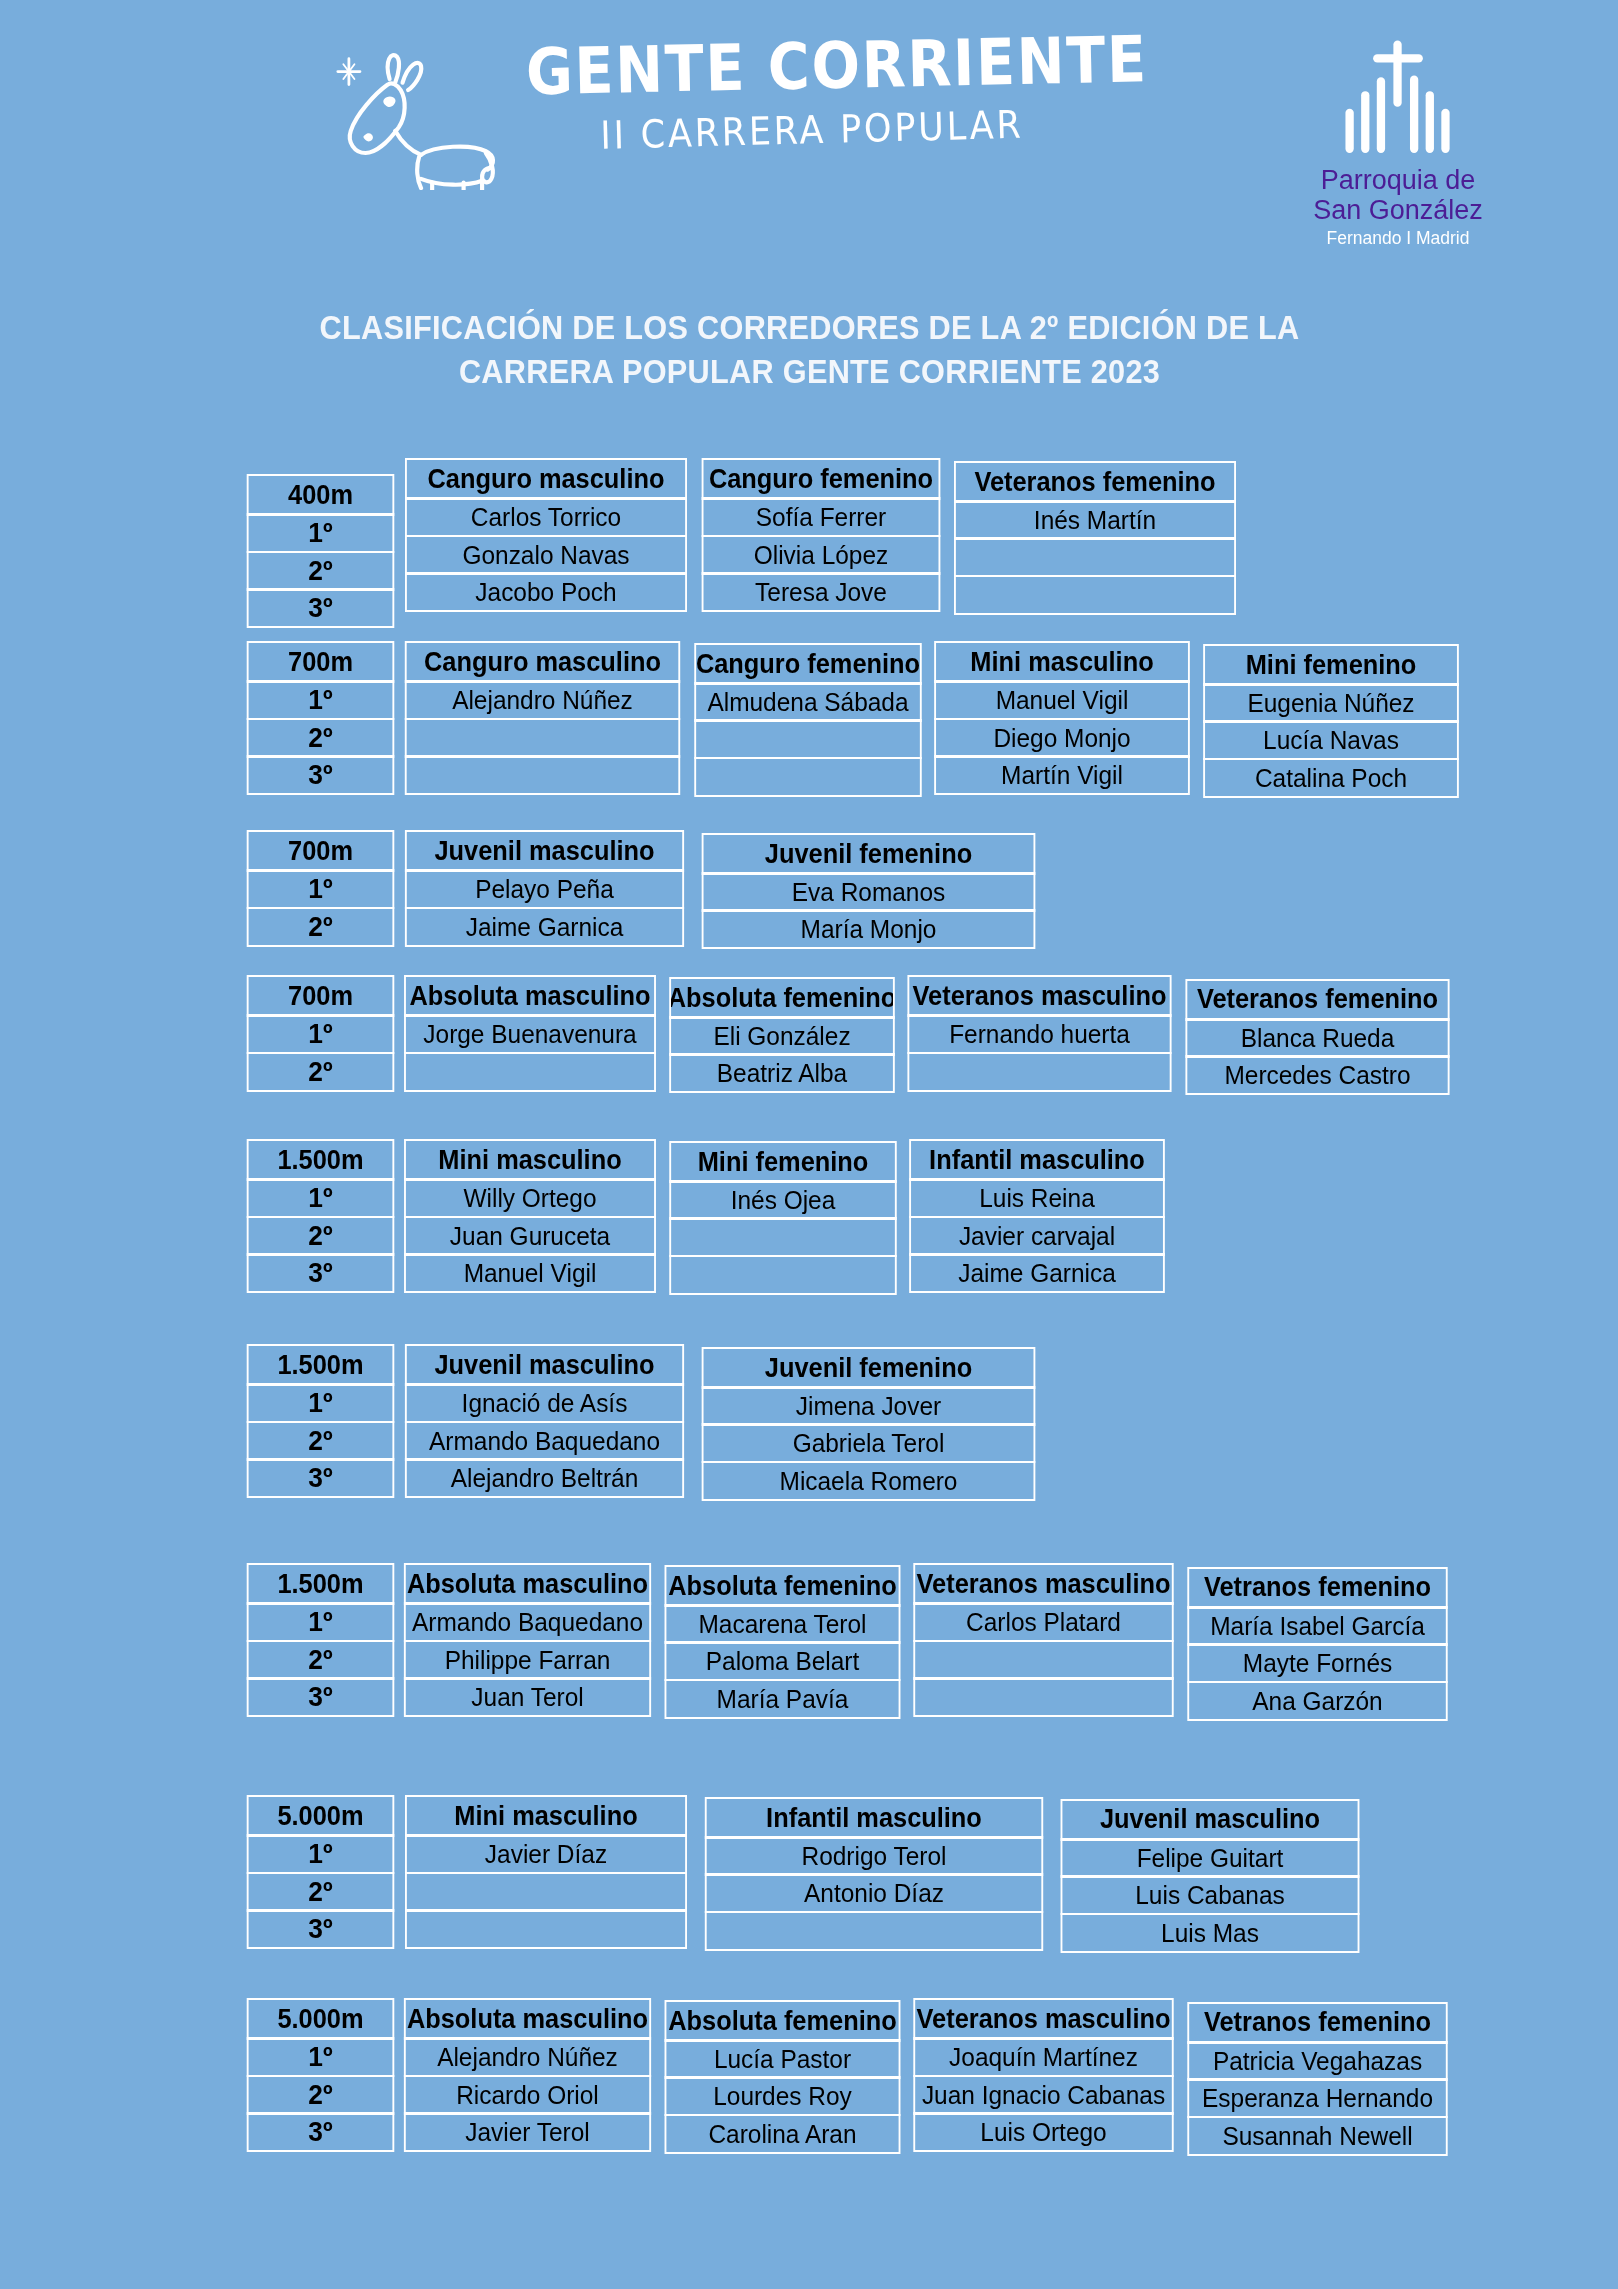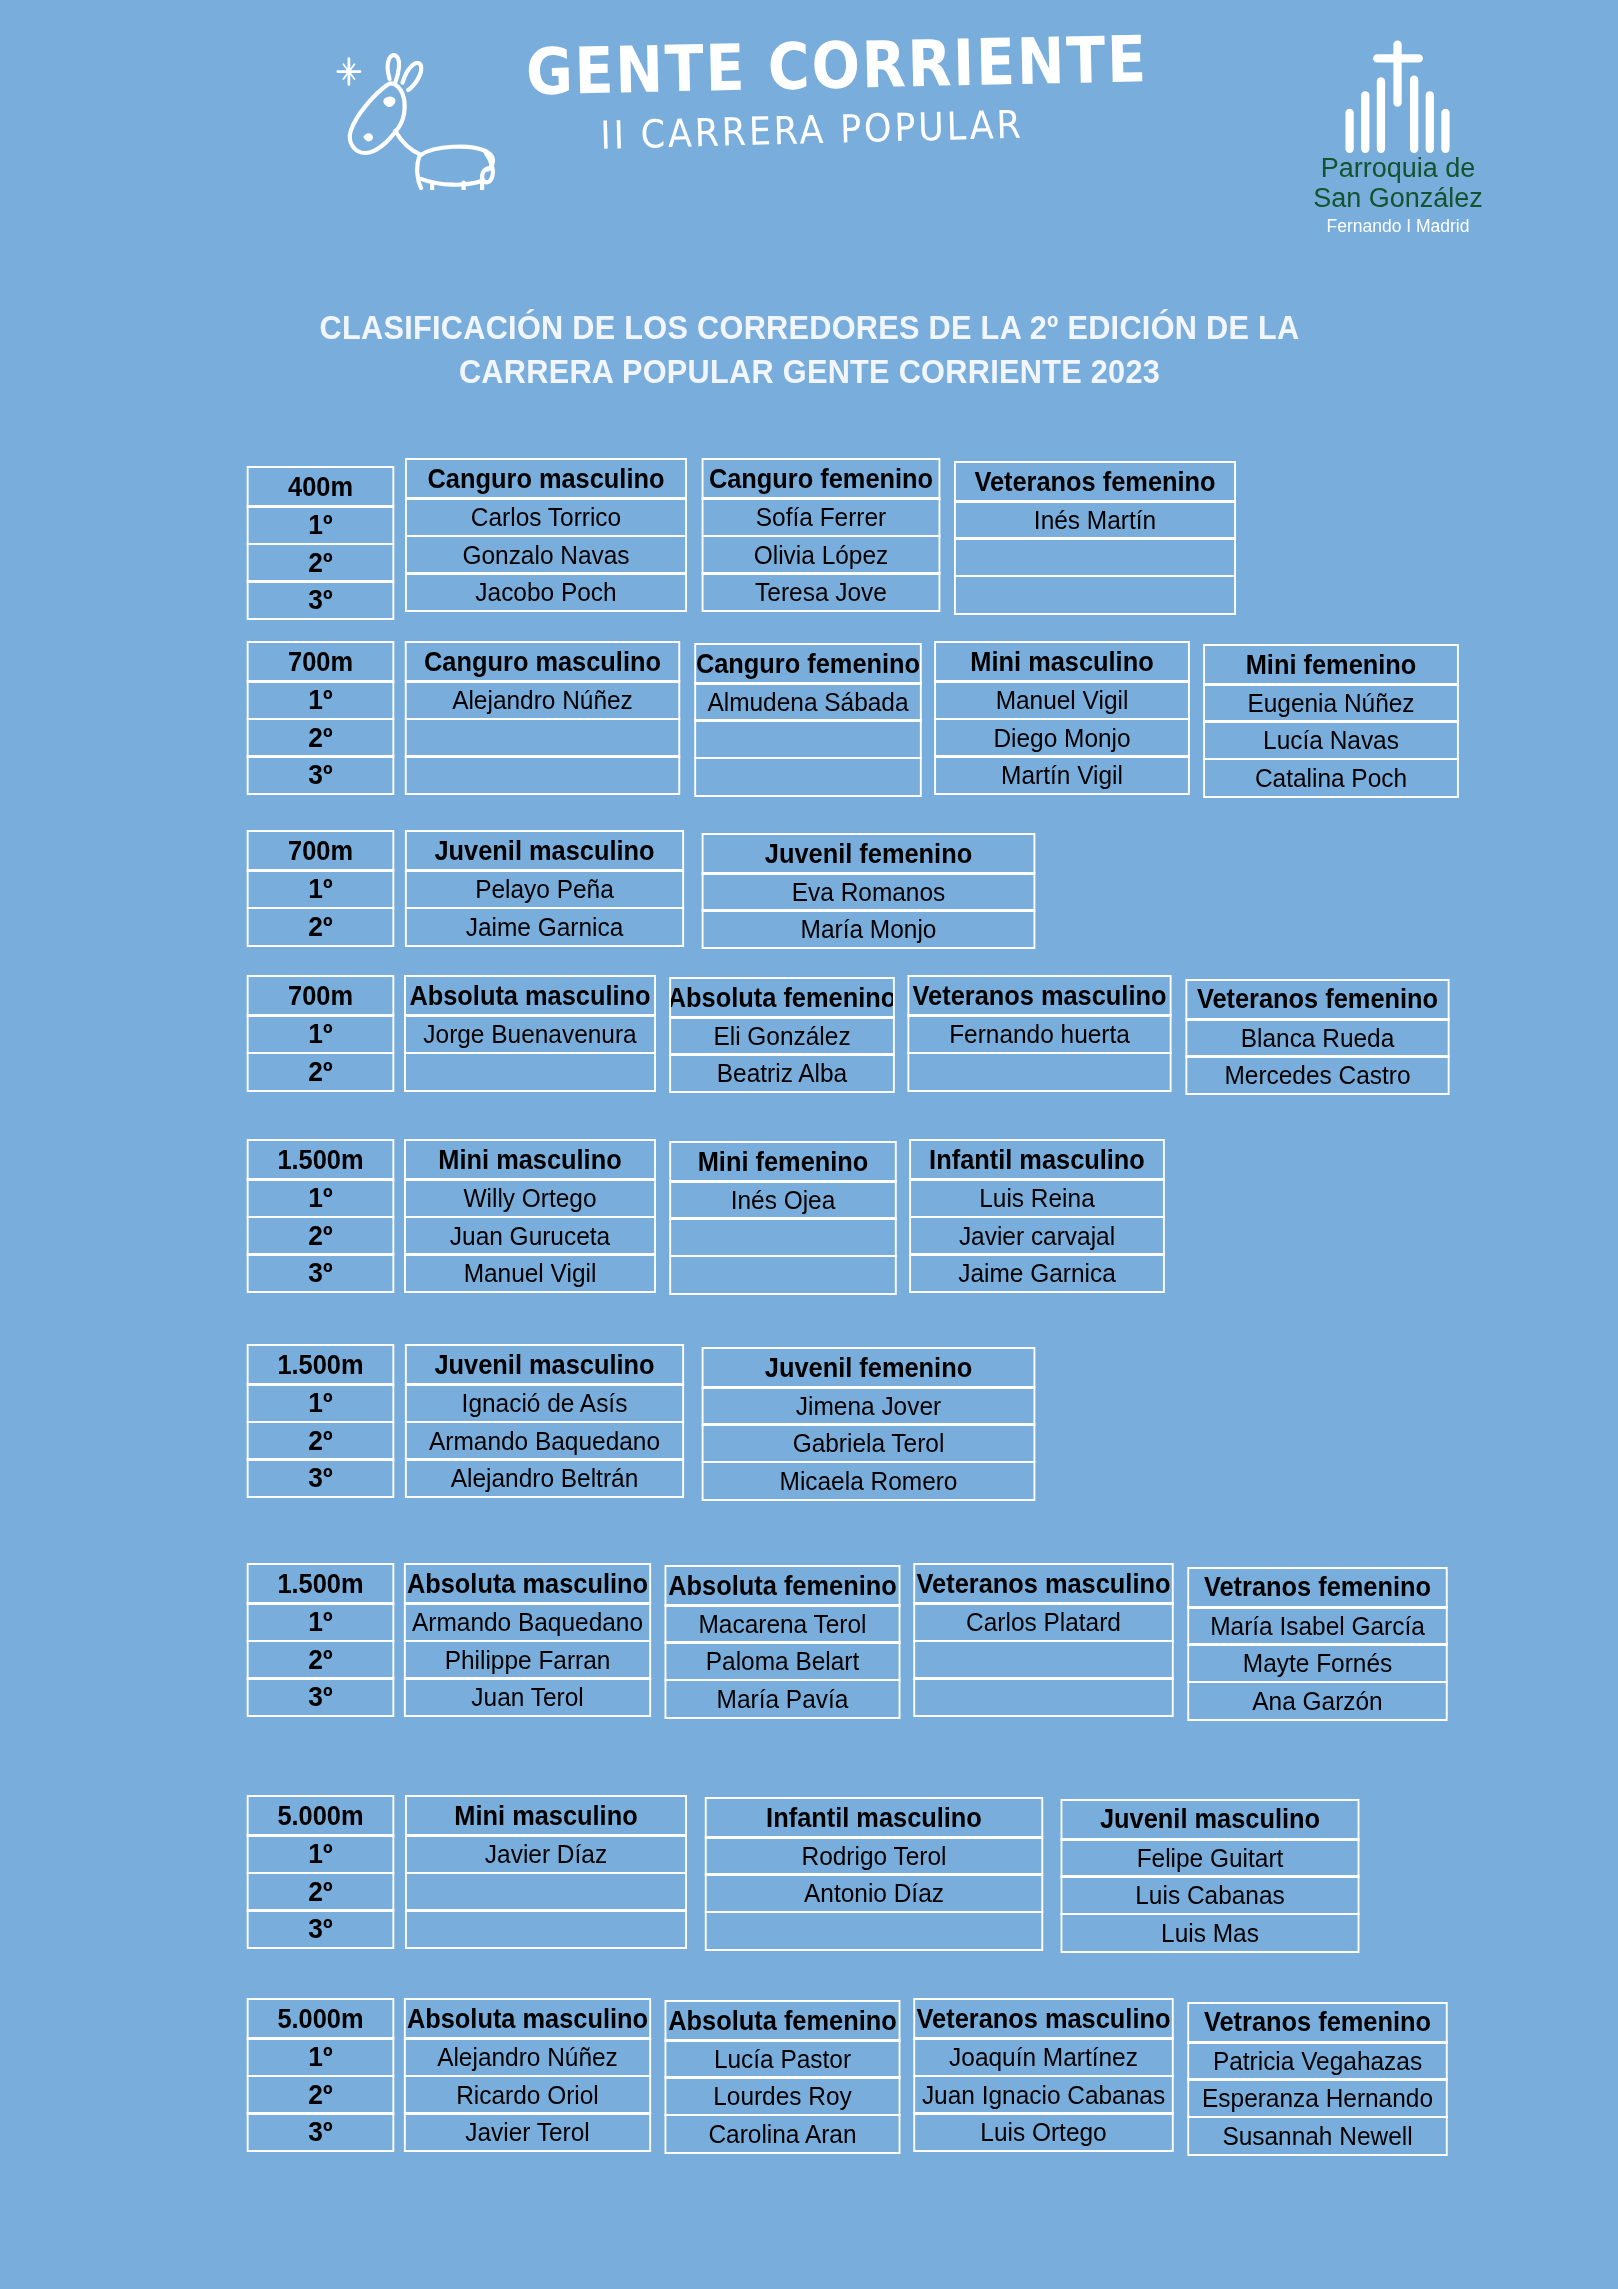--- a/index.html
+++ b/index.html
@@ -60,24 +60,24 @@
     top: 33px;
     width: 212px;
     text-align: center;
   }
   #parish-mark {
     width: 212px;
     height: 120px;
     display: block;
   }
   #parish-name {
-    color: #14532d;
+    color: #4c1d95;
     font-size: 27px;
     line-height: 1.1;
-    margin-top: 1px;
+    margin-top: 13px;
     font-family: "Liberation Sans", sans-serif;
   }
   #parish-loc {
     color: #ffffff;
     font-size: 17.5px;
     margin-top: 2.8px;
     font-family: "Liberation Sans", sans-serif;
   }
 
   
@@ -196,21 +196,21 @@
   </div>
 </div>
 
 <div id="doc-heading">
   <div>CLASIFICACIÓN DE LOS CORREDORES DE LA 2º EDICIÓN DE LA</div>
   <div>CARRERA POPULAR GENTE CORRIENTE 2023</div>
 </div>
 
 <div id="tables">
     <div class="rtable" style="left: 245px; top: 461px;">
-      <div class="col" style="margin-top: 8px;">
+      <div class="col" style="margin-top: 16px;">
         <div class="cell head" style="width: 157px; height: 42px;">400m</div>
         <div class="cell pos" style="width: 157px; height: 40px;">1º</div>
         <div class="cell pos" style="width: 157px; height: 40px;">2º</div>
         <div class="cell pos" style="width: 157px; height: 40px;">3º</div>
       </div>
       <div class="col" style="margin-top: 0px;">
         <div class="cell head" style="width: 300px; height: 42px;">Canguro masculino</div>
         <div class="cell" style="width: 300px; height: 40px;">Carlos Torrico</div>
         <div class="cell" style="width: 300px; height: 40px;">Gonzalo Navas</div>
         <div class="cell" style="width: 300px; height: 40px;">Jacobo Poch</div>

